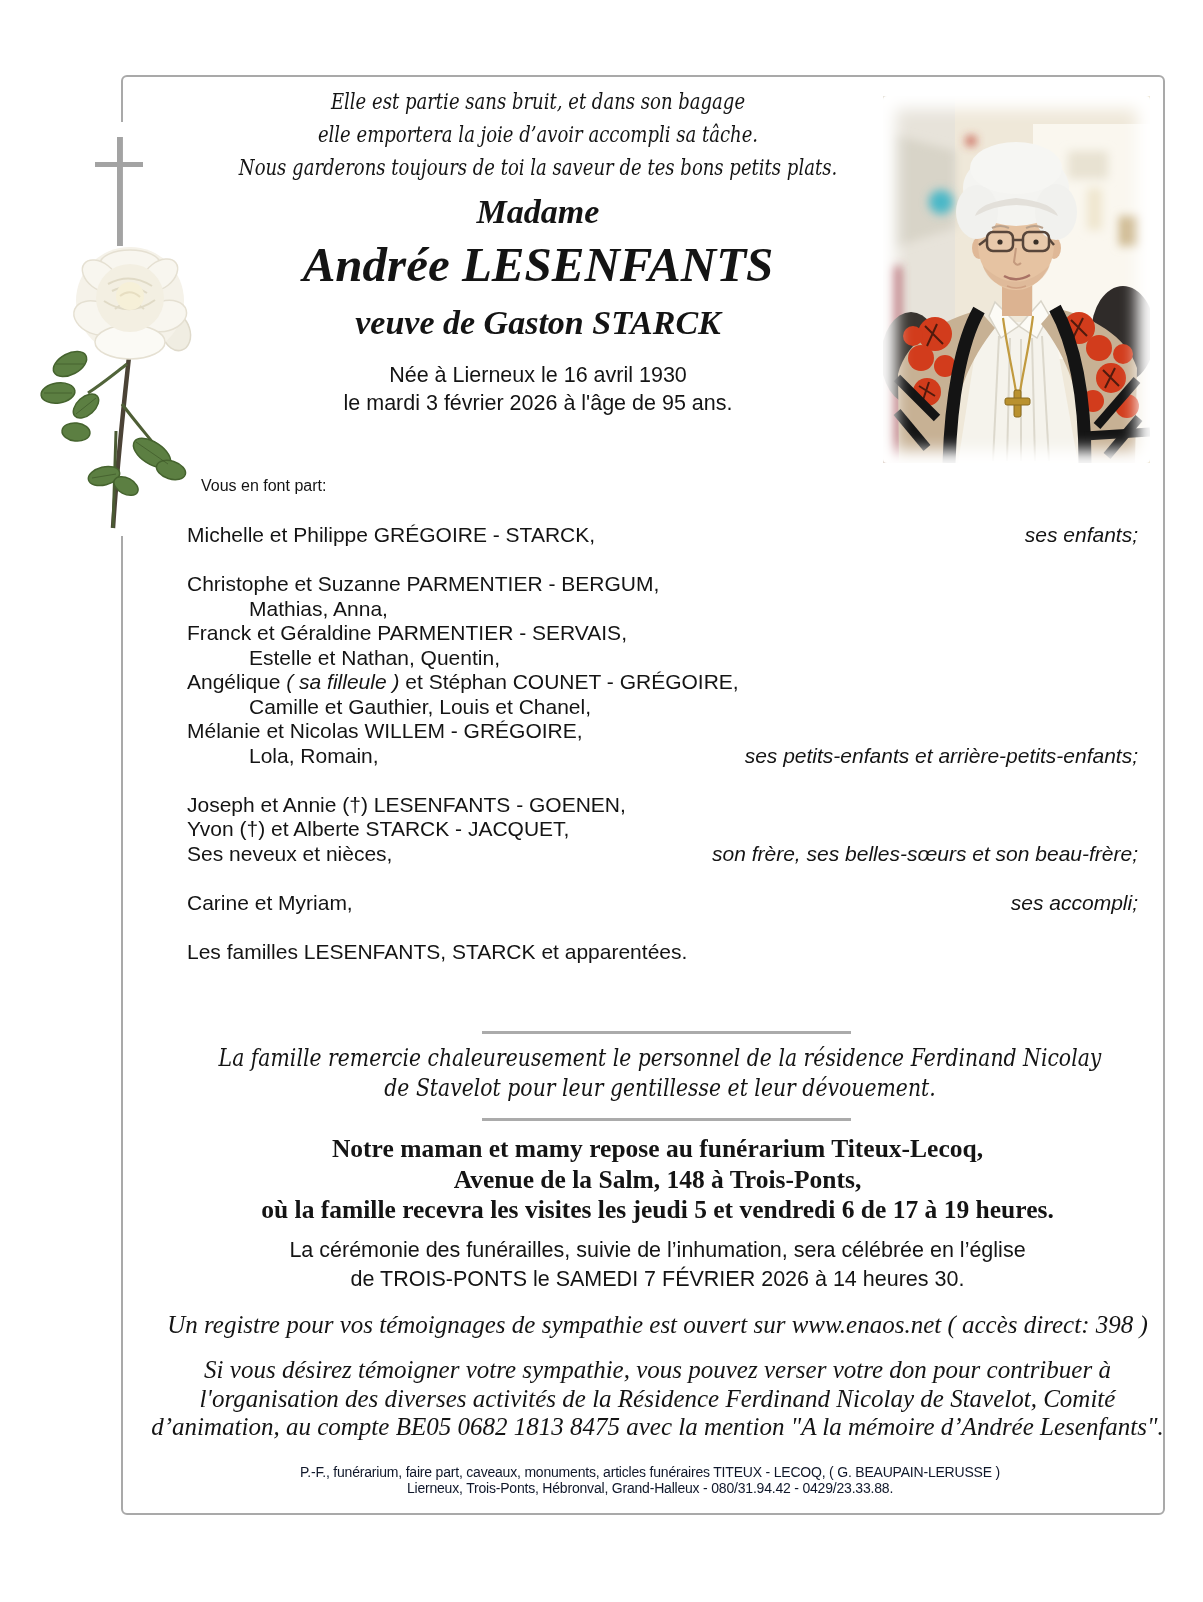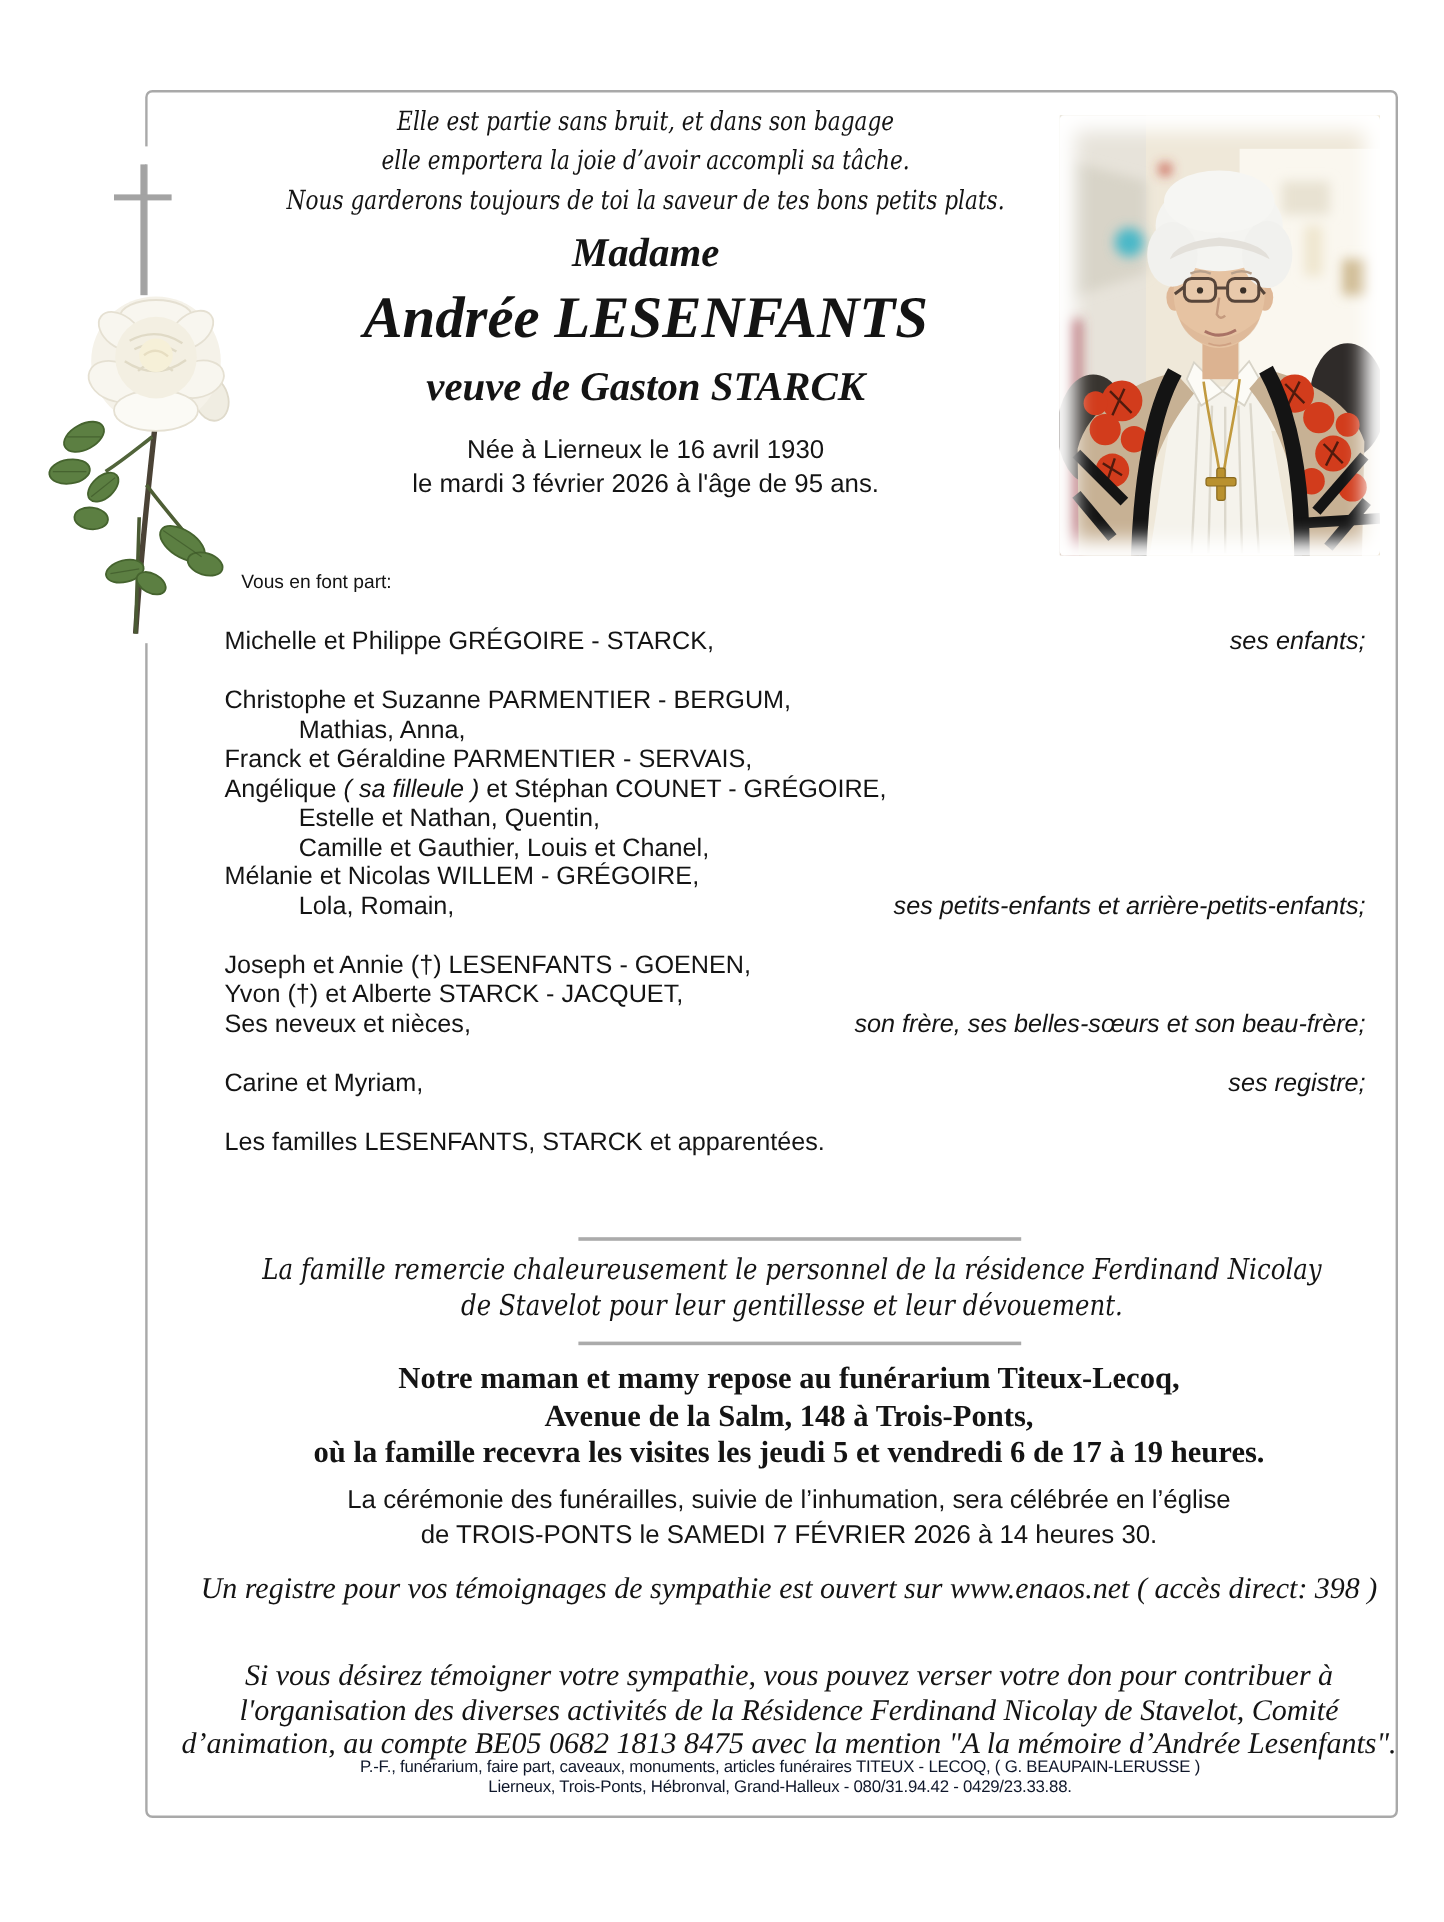--- a/index.html
+++ b/index.html
@@ -30,21 +30,21 @@
   .gap{height:24.5px;}
   .inline-it{font-style:italic;}
 
   .divider{left:482px;width:369px;height:2.5px;background:#ababab;}
 
   .thanks{left:140px;top:1043px;width:1040px;text-align:center;font-size:24px;line-height:30px;
           transform:scaleX(.85);transform-origin:50% 0;white-space:nowrap;}
   .wake{left:135px;top:1134px;width:1045px;text-align:center;font-weight:700;font-size:25.5px;line-height:30.5px;white-space:nowrap;}
   .ceremony{left:135px;top:1236px;width:1045px;text-align:center;font-size:21.5px;line-height:29px;white-space:nowrap;}
   .register{left:135px;top:1311px;width:1045px;text-align:center;font-style:italic;font-size:25px;white-space:nowrap;}
-  .donation{left:135px;top:1356px;width:1045px;text-align:center;font-style:italic;font-size:25px;line-height:28.5px;white-space:nowrap;margin-top:27px;}
+  .donation{left:135px;top:1356px;width:1045px;text-align:center;font-style:italic;font-size:25px;line-height:28.5px;white-space:nowrap;}
   .footer{left:135px;top:1465px;width:1030px;text-align:center;font-size:14px;line-height:15.5px;color:#0f172a;letter-spacing:-0.2px;}
 
   .rose-box{left:30px;top:246px;width:168px;height:290px;background:#ffffff;}
   .photo-box{left:883px;top:96px;width:267px;height:367px;}
   .photo-feather{position:absolute;left:0;top:0;right:0;bottom:0;
                  box-shadow:inset 0 0 16px 13px #ffffff;border-radius:4px;pointer-events:none;}
 </style>
 </head>
 <body>
 
@@ -213,34 +213,34 @@
   </div>
 
   <div class="abs intro sans">Vous en font part:</div>
 
   <div class="abs family sans">
     <div class="row"><span>Michelle et Philippe GRÉGOIRE - STARCK,</span><span class="rel">ses enfants;</span></div>
     <div class="gap"></div>
     <div class="row"><span>Christophe et Suzanne PARMENTIER - BERGUM,</span></div>
     <div class="row ind"><span>Mathias, Anna,</span></div>
     <div class="row"><span>Franck et Géraldine PARMENTIER - SERVAIS,</span></div>
+    <div class="row ind"><span>Estelle et Nathan, Quentin,</span></div>
     <div class="row"><span>Angélique </span><span class="inline-it">( sa filleule )</span><span> et Stéphan COUNET - GRÉGOIRE,</span></div>
-    <div class="row ind"><span>Estelle et Nathan, Quentin,</span></div>
     <div class="row ind"><span>Camille et Gauthier, Louis et Chanel,</span></div>
     <div class="row"><span>Mélanie et Nicolas WILLEM - GRÉGOIRE,</span></div>
     <div class="row ind"><span>Lola, Romain,</span><span class="rel">ses petits-enfants et arrière-petits-enfants;</span></div>
     <div class="gap"></div>
     <div class="row"><span>Joseph et Annie (†) LESENFANTS - GOENEN,</span></div>
     <div class="row"><span>Yvon (†) et Alberte STARCK - JACQUET,</span></div>
     <div class="row">
         <span class="rel">son frère, ses belles-sœurs et son beau-frère;</span>
       </div>
     <div class="row"><span>Ses neveux et nièces,</span></div>
     <div class="gap"></div>
-    <div class="row"><span>Carine et Myriam,</span><span class="rel">ses registre;</span></div>
+    <div class="row"><span>Carine et Myriam,</span><span class="rel">ses accompli;</span></div>
     <div class="gap"></div>
     <div class="row"><span>Les familles LESENFANTS, STARCK et apparentées.</span></div>
   </div>
 
   <div class="abs divider" style="top:1031px;"></div>
   <div class="abs divider" style="top:1118px;"></div>
 
   <div class="abs thanks script">
     <div>La famille remercie chaleureusement le personnel de la résidence Ferdinand Nicolay</div>
     <div>de Stavelot pour leur gentillesse et leur dévouement.</div>

